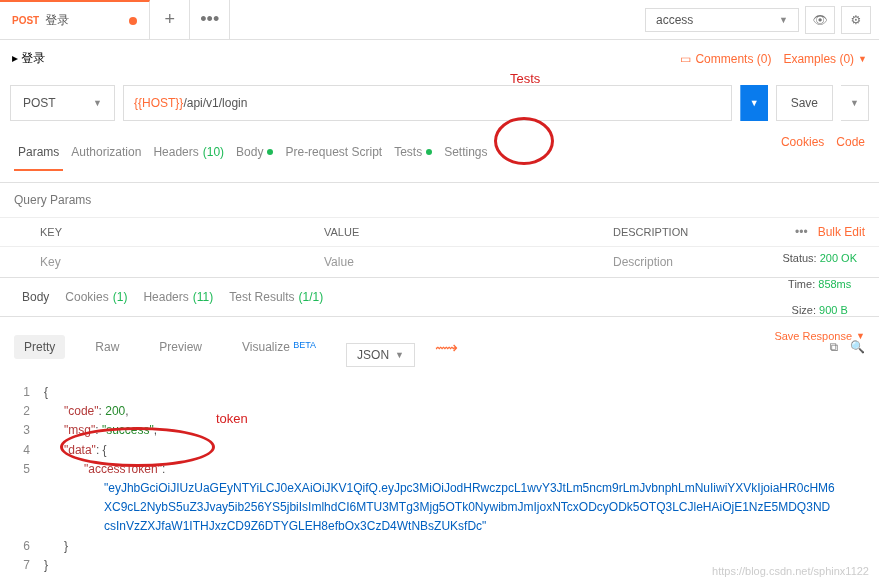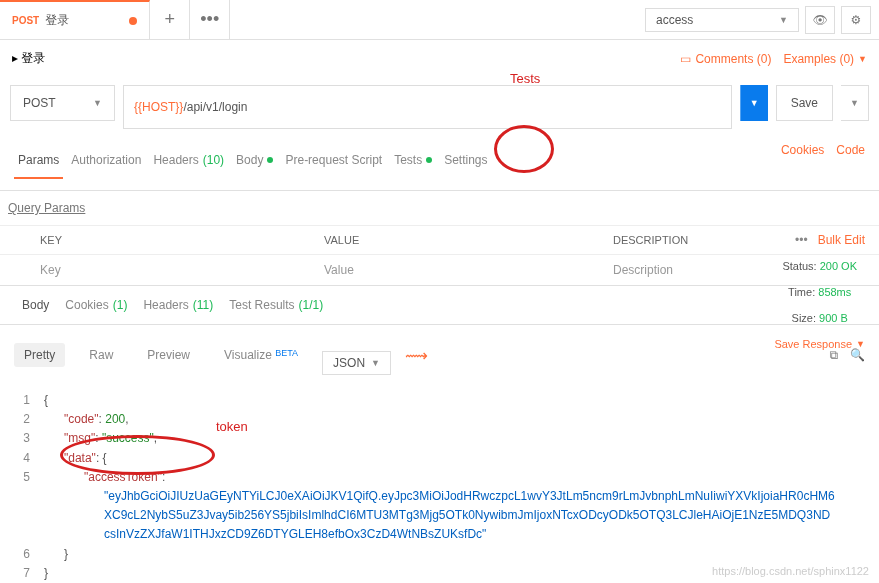--- a/index.html
+++ b/index.html
@@ -13,46 +13,46 @@
 .tab-btn { width: 40px; display: flex; align-items: center; justify-content: center; border-right: 1px solid #e0e0e0; color: #777; font-size: 18px; cursor: pointer; }
 .top-right { margin-left: auto; display: flex; align-items: center; padding: 0 8px; gap: 6px; }
 .env-select { display: flex; align-items: center; border: 1px solid #ddd; padding: 4px 10px; width: 154px; justify-content: space-between; color: #555; }
 .icon-btn { width: 30px; height: 28px; border: 1px solid #ddd; display: flex; align-items: center; justify-content: center; color: #777; }
 .header-row { display: flex; align-items: center; padding: 10px 12px; justify-content: space-between; }
 .breadcrumb { color: #000000; }
 .header-links { display: flex; gap: 12px; }
 .link-orange { color: #ff6c37; display: flex; align-items: center; gap: 4px; }
 .req-row { display: flex; padding: 8px 10px; gap: 8px; position: relative; }
 .method-select { display: flex; align-items: center; border: 1px solid #ddd; padding: 0 12px; width: 105px; justify-content: space-between; height: 36px; color: #555; }
-.url-input { flex: 1; border: 1px solid #ddd; padding: 0 10px; height: 44px; display: flex; align-items: center; }
+.url-input { flex: 1; border: 1px solid #ddd; padding: 0 10px; height: 36px; display: flex; align-items: center; }
 .url-input .host { color: #ff6c37; }
 .url-input .path { color: #555; }
 .send-btn { background: #097bed; color: #fff; padding: 0 20px; height: 36px; display: flex; align-items: center; font-weight: bold; border: none; }
 .send-drop { background: #097bed; color: #fff; width: 28px; height: 36px; display: flex; align-items: center; justify-content: center; border-left: 1px solid rgba(255,255,255,0.3); }
 .save-btn { border: 1px solid #ddd; padding: 0 14px; height: 36px; display: flex; align-items: center; color: #555; }
 .save-drop { border: 1px solid #ddd; border-left: none; width: 28px; height: 36px; display: flex; align-items: center; justify-content: center; }
 .req-tabs { display: flex; padding: 6px 14px 11px; gap: 4px; border-bottom: 1px solid #e0e0e0; align-items: flex-start; position: relative; }
 .req-tab { padding: 10px 4px; color: #888; cursor: pointer; display: flex; align-items: center; gap: 4px; }
 .req-tab.active { color: #555; border-bottom: 2px solid #ff6c37; }
 .count { color: #1fba58; }
 .green-dot { width: 6px; height: 6px; background: #1fba58; border-radius: 50%; display: inline-block; }
 .req-tabs-right { margin-left: auto; display: flex; gap: 12px; }
-.section-title { padding: 10px 8px; color: #777; text-decoration: underline; }
+.section-title { padding: 10px 14px; color: #777; }
 .params-table { width: 100%; }
 .params-table .row { display: flex; border-top: 1px solid #eee; }
 .params-table .cell { padding: 8px 14px; flex: 1; color: #999; }
 .params-table .header .cell { color: #666; font-size: 11px; }
 .params-table .cell.key { flex: 0 0 310px; padding-left: 40px; }
 .params-table .cell.desc { flex: 0 0 180px; }
 .params-table .actions { flex: 0 0 100px; display: flex; align-items: center; justify-content: flex-end; padding-right: 14px; gap: 10px; }
 .resp-tabs { display: flex; padding: 0 14px; border-top: 1px solid #e0e0e0; border-bottom: 1px solid #e0e0e0; align-items: center; height: 40px; }
 .resp-tab { padding: 0 8px; color: #888; display: flex; gap: 4px; cursor: pointer; }
 .resp-tab.active { color: #555; }
 .resp-right { margin-left: auto; display: flex; gap: 14px; align-items: center; font-size: 11px; flex-direction: column; }
-.resp-toolbar { display: flex; padding: 10px 14px; align-items: center; gap: 14px; }
+.resp-toolbar { display: flex; padding: 10px 14px; align-items: center; gap: 20px; }
 .tb-btn { padding: 5px 10px; color: #888; cursor: pointer; }
 .tb-btn.active { background: #f0f0f0; color: #555; border-radius: 3px; }
 .format-select { border: 1px solid #ddd; padding: 4px 10px; display: flex; align-items: center; gap: 6px; margin-top: 16px; }
 .wrap-icon { color: #ff6c37; font-size: 16px; }
 .beta { color: #097bed; font-size: 9px; vertical-align: top; }
 .json-body { padding: 6px 14px; font-family: Consolas, monospace; font-size: 12px; line-height: 1.6; position: relative; }
 .line { display: flex; }
 .lineno { width: 30px; color: #888; text-align: right; padding-right: 14px; flex-shrink: 0; }
 .code { white-space: pre-wrap; word-break: break-all; padding-right: 30px; }
 .k { color: #b33a3a; }

